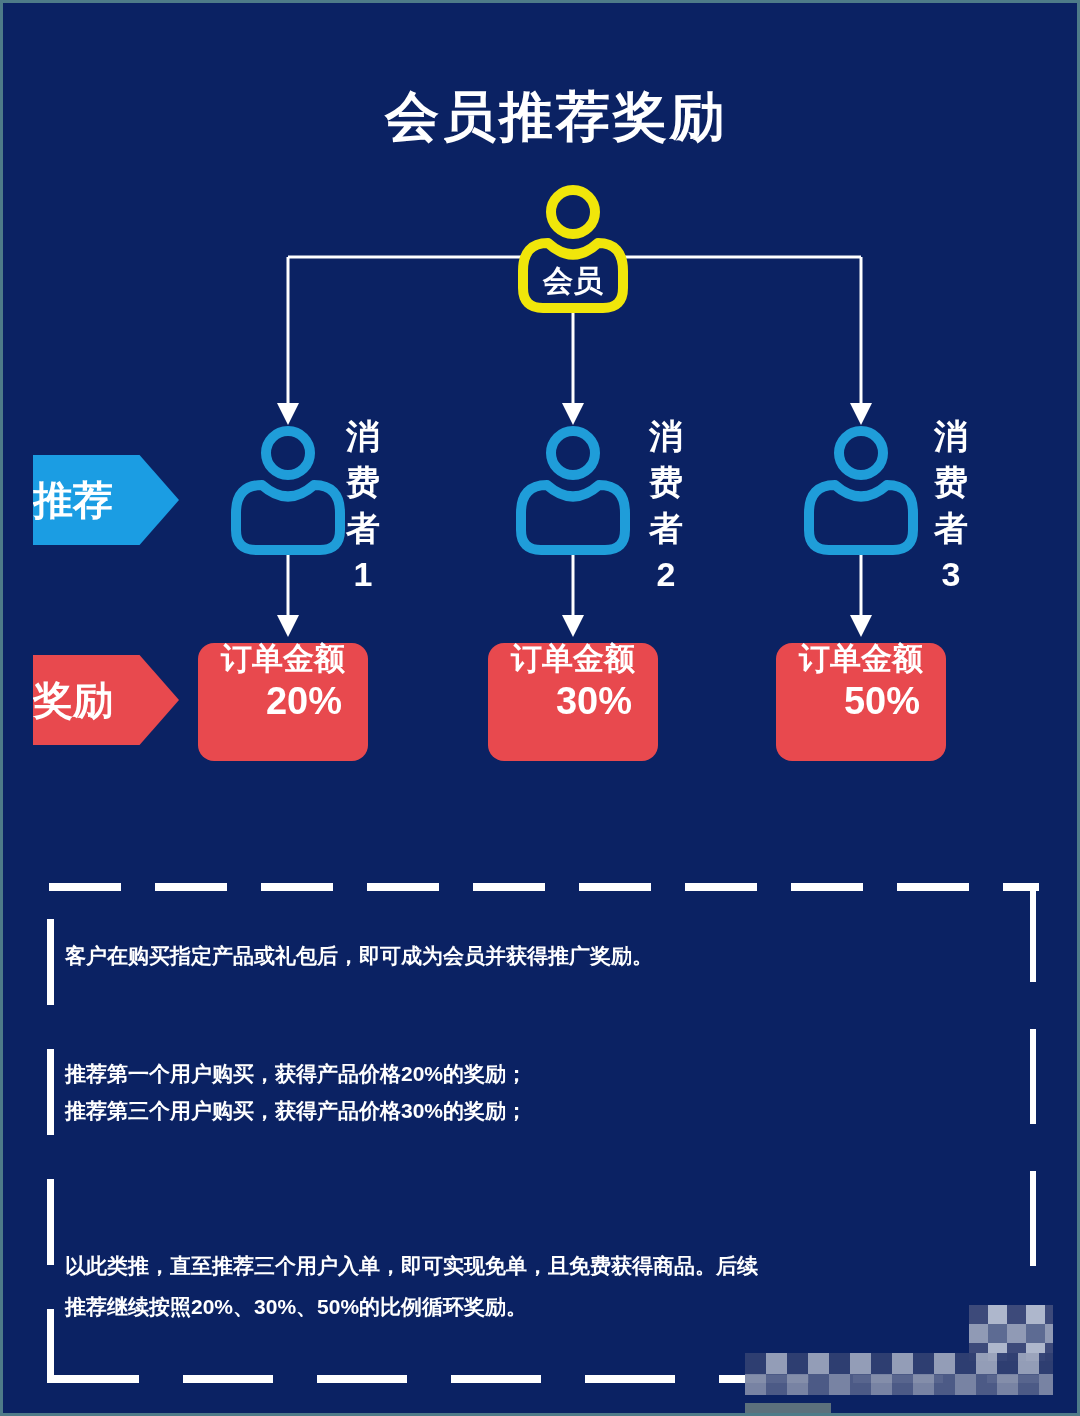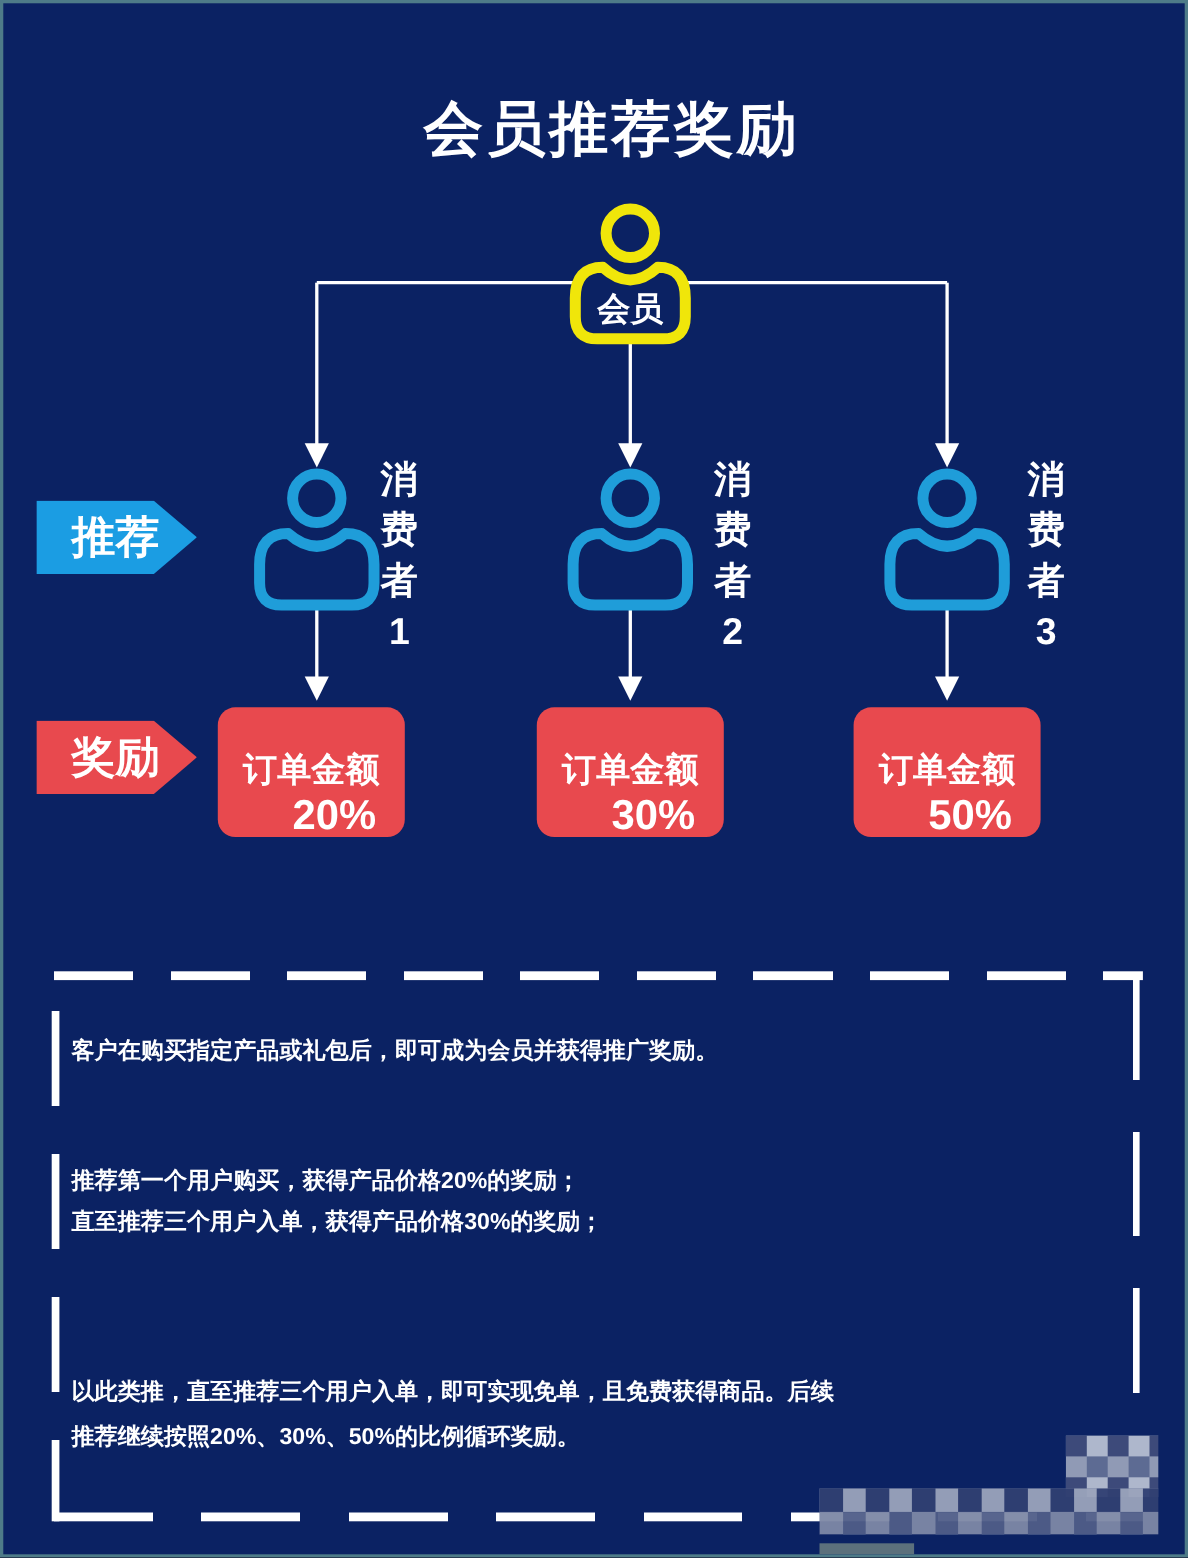--- a/index.html
+++ b/index.html
@@ -24,32 +24,32 @@
     position:absolute;left:510px;top:258px;width:120px;
     text-align:center;font-size:30px;color:#fff;
   }
   .vlabel{
     position:absolute;top:416px;width:46px;
     display:flex;flex-direction:column;align-items:center;gap:12px;
     font-size:34px;line-height:34px;color:#fff;
   }
   .vlabel-1{left:337px;} .vlabel-2{left:640px;} .vlabel-3{left:925px;}
   .tag{
-    position:absolute;left:30px;width:146px;height:67px;
-    display:flex;align-items:center;justify-content:flex-end;
+    position:absolute;left:30px;width:146px;height:90px;
+    display:flex;align-items:center;justify-content:flex-start;
     padding-right:34px;box-sizing:border-box;
     font-size:40px;color:#fff;
     clip-path:polygon(0 0,73% 0,100% 50%,73% 100%,0 100%);
   }
   .tag-referral{top:452px;background:#1b9de3;}
   .tag-reward{top:652px;background:#e8494e;}
   .reward-box{
     position:absolute;top:640px;width:170px;height:118px;
     background:#e8494e;border-radius:16px;
-    display:flex;flex-direction:column;align-items:center;justify-content:flex-end;
+    display:flex;flex-direction:column;align-items:center;justify-content:flex-start;
     gap:8px;color:#fff;
   }
   .reward-box-1{left:195px;} .reward-box-2{left:485px;} .reward-box-3{left:773px;}
   .reward-title{font-size:31px;line-height:31px;}
   .reward-value{font-size:38px;line-height:38px;margin-left:42px;}
   .dash-h-top{
     position:absolute;left:46px;top:880px;width:990px;height:8px;
     background:repeating-linear-gradient(90deg,#fff 0 72px,transparent 72px 106px);
   }
   .dash-h-bottom{
@@ -170,21 +170,21 @@
     <div class="reward-value">50%</div>
   </div>
 
   <div class="dash-h-top"></div>
   <div class="dash-v-left"></div>
   <div class="dash-v-right"></div>
   <div class="dash-h-bottom"></div>
 
   <p class="note note-1">客户在购买指定产品或礼包后，即可成为会员并获得推广奖励。</p>
   <p class="note note-2">推荐第一个用户购买，获得产品价格20%的奖励；</p>
-  <p class="note note-3">直至推荐三个用户入单，获得产品价格30%的奖励；</p>
+  <p class="note note-3">推荐第三个用户购买，获得产品价格30%的奖励；</p>
   <p class="note note-5">以此类推，直至推荐三个用户入单，即可实现免单，且免费获得商品。后续
 推荐继续按照20%、30%、50%的比例循环奖励。</p>
 
   <div class="mosaic mosaic-a"></div>
   <div class="mosaic mosaic-b"></div>
   <div class="mosaic mosaic-c"></div>
 
 </div>
 
 </body></html>

